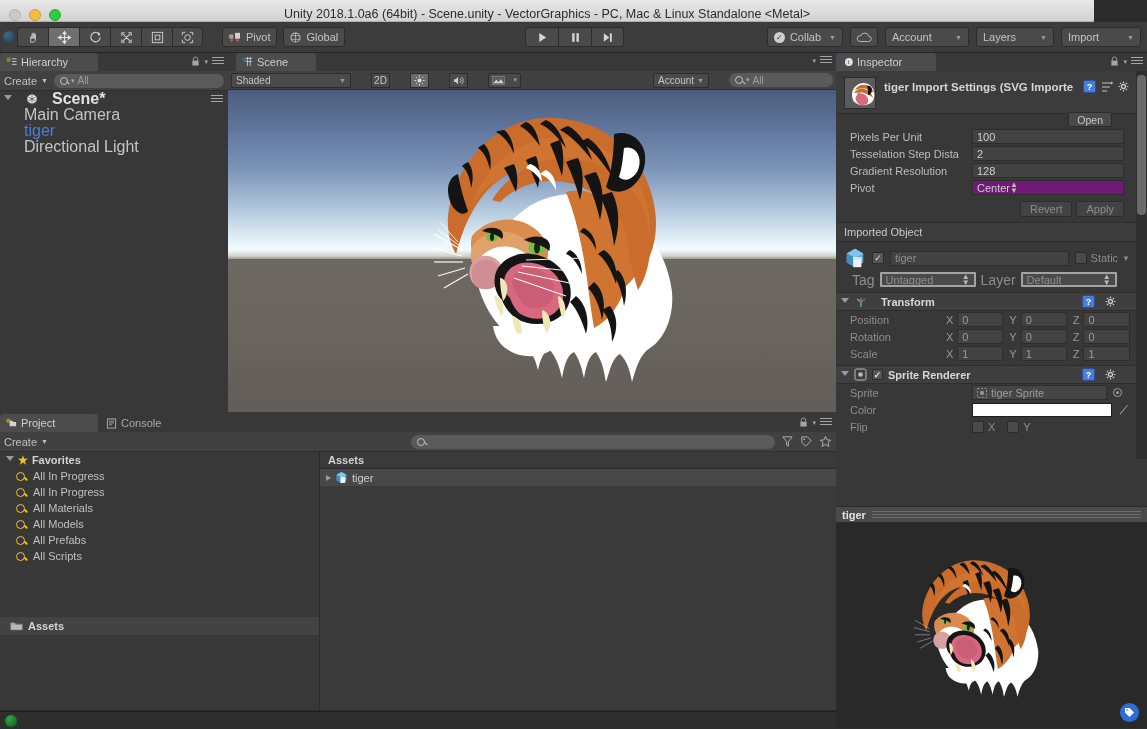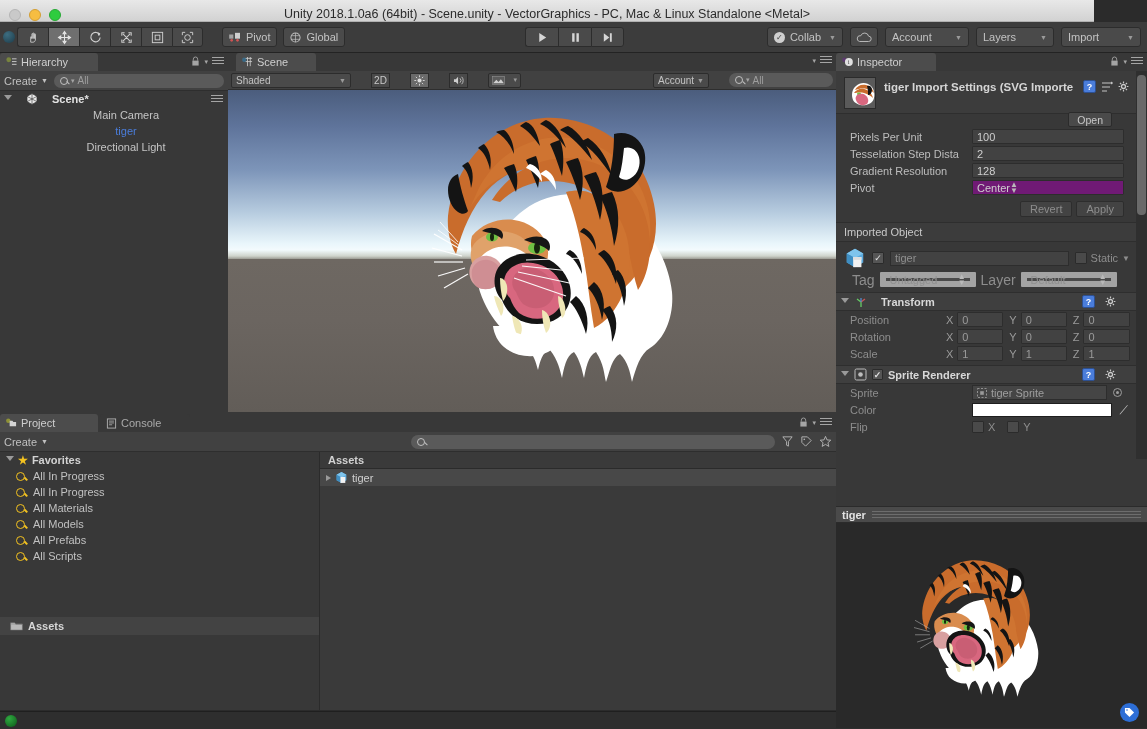--- a/index.html
+++ b/index.html
@@ -95,22 +95,22 @@
   .create-btn { font-size:11px; color:#c0c0c0; display:flex; align-items:center; gap:4px; }
   .search-field {
     flex:1; height:14px; background:#5a5a5a; border-radius:7px;
     display:flex; align-items:center; padding:0 6px; gap:3px;
     color:#9e9e9e; font-size:10px;
   }
   .mag { width:8px; height:8px; border:1.2px solid #c0c0c0; border-radius:50%; position:relative; flex:none;}
   .mag::after { content:""; position:absolute; width:3.5px; height:1.2px; background:#c0c0c0; transform:rotate(45deg); right:-3px; bottom:0px;}
   .hier-list { background:#383838; height:100%; }
   .row {
-    height:16px; display:flex; align-items:center; font-size:11px;
-    color:#c4c4c4; padding-left:4px; gap:14px;justify-content:center;
+    height:16px; display:flex; align-items:center; font-size:16px;
+    color:#c4c4c4; padding-left:4px; gap:14px;
   }
   .row.scene-root { background:#383838; color:#e2e2e2; font-weight:bold; }
   .row.selected-blue { color:#4a7ddb; }
   .disc-tri { width:0;height:0;border-left:5px solid #9a9a9a;border-top:3.5px solid transparent;border-bottom:3.5px solid transparent; }
   .disc-tri.open { border-left:4px solid transparent;border-right:4px solid transparent;border-top:5px solid #9a9a9a; }
 
   
   #sceneview { left:228px; top:53px; width:608px; height:361px; }
   .scene-toolbar {
     height:19px; background:#414141; border-bottom:1px solid #2e2e2e;
@@ -179,21 +179,21 @@
   .go-icon { width:22px; height:22px; flex:none; }
   .cb { width:12px; height:12px; background:#555; border:1px solid #2b2b2b; border-radius:1px;
         display:flex; align-items:center; justify-content:center; color:#e3e3e3; font-size:9px; flex:none;}
   .cb.empty { background:#4a4a4a; color:transparent; }
   .name-field { flex:1; height:15px; background:#424242; border:1px solid #2d2d2d; display:flex;
                 align-items:center; padding:0 4px; color:#8f8f8f; font-size:11px;}
   .static-box { display:flex; align-items:center; gap:4px; color:#8d8d8d; font-size:11px; }
 
   .taglayer { display:flex; align-items:center; padding:0 6px 5px 16px; gap:5px; height:20px;}
   .tl-label { color:#8d8d8d; font-size:14px; }
-  .tl-field { height:15px; background:#4a4a4a; border:6px solid #a3a3a3; border-radius:1px;
+  .tl-field { height:15px; background:#4a4a4a; border:2px solid #a3a3a3; border-radius:1px;
               display:flex; align-items:center; justify-content:space-between; padding:0 4px;
               color:#8f8f8f; font-size:11px; }
 
   .comp-hdr {
     height:19px; background:#3f3f3f; border-top:1px solid #2e2e2e; border-bottom:1px solid #2e2e2e;
     display:flex; align-items:center; padding:0 5px 0 5px; gap:5px; font-size:11px; color:#d8d8d8; font-weight:bold;
   }
   .comp-hdr .spacer { flex:1; }
 
   .vec-row { height:17px; display:flex; align-items:center; padding-left:14px; font-size:11px; color:#8d8d8d;}

